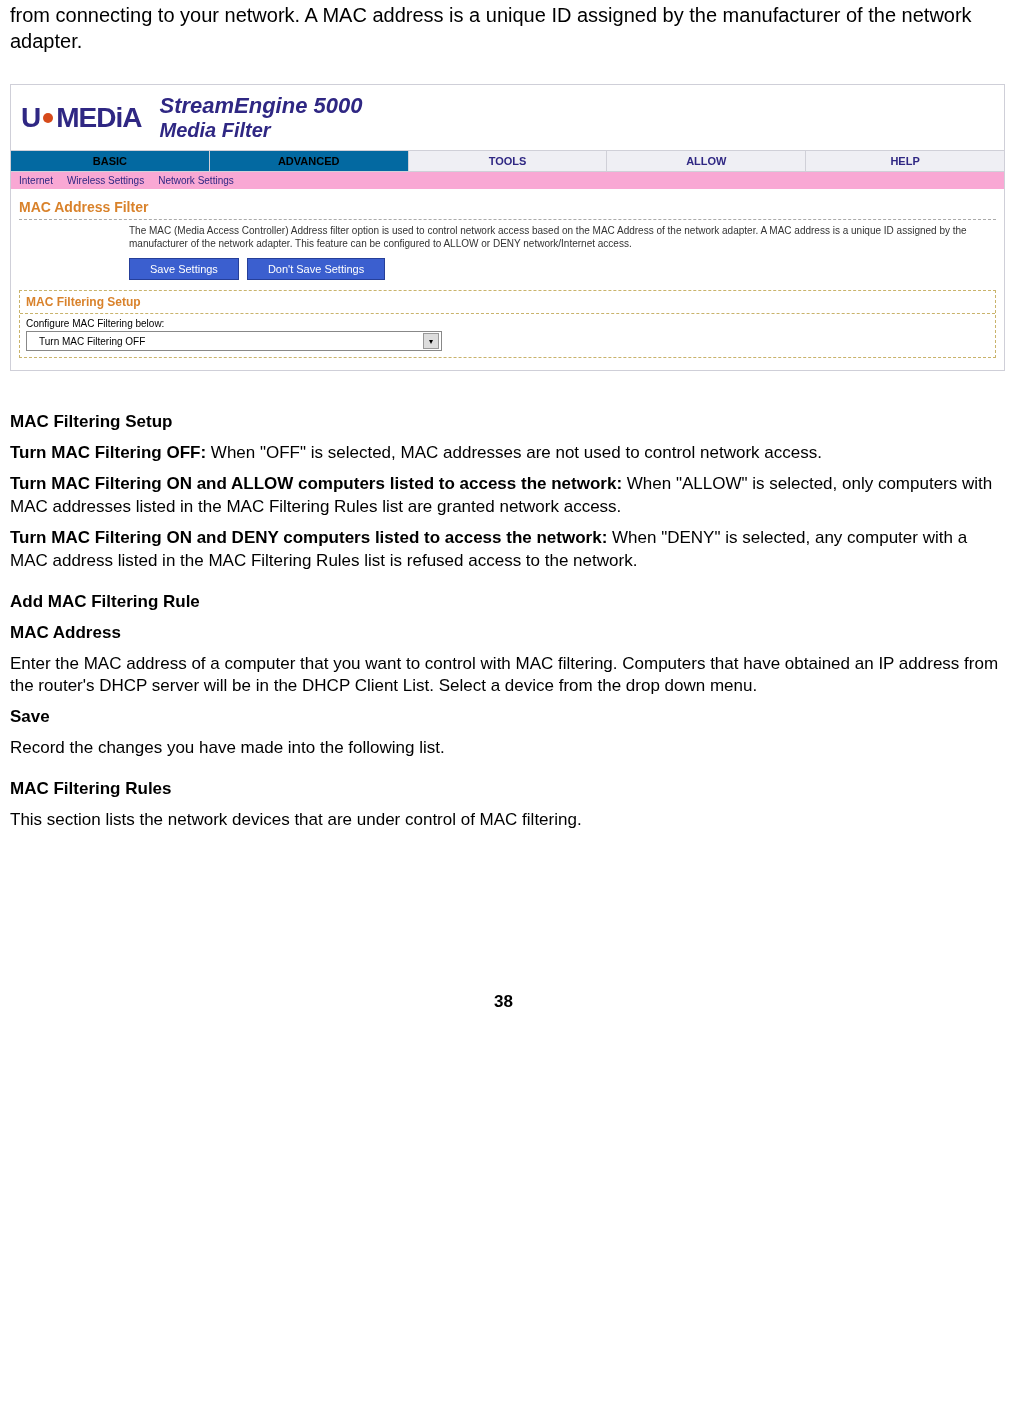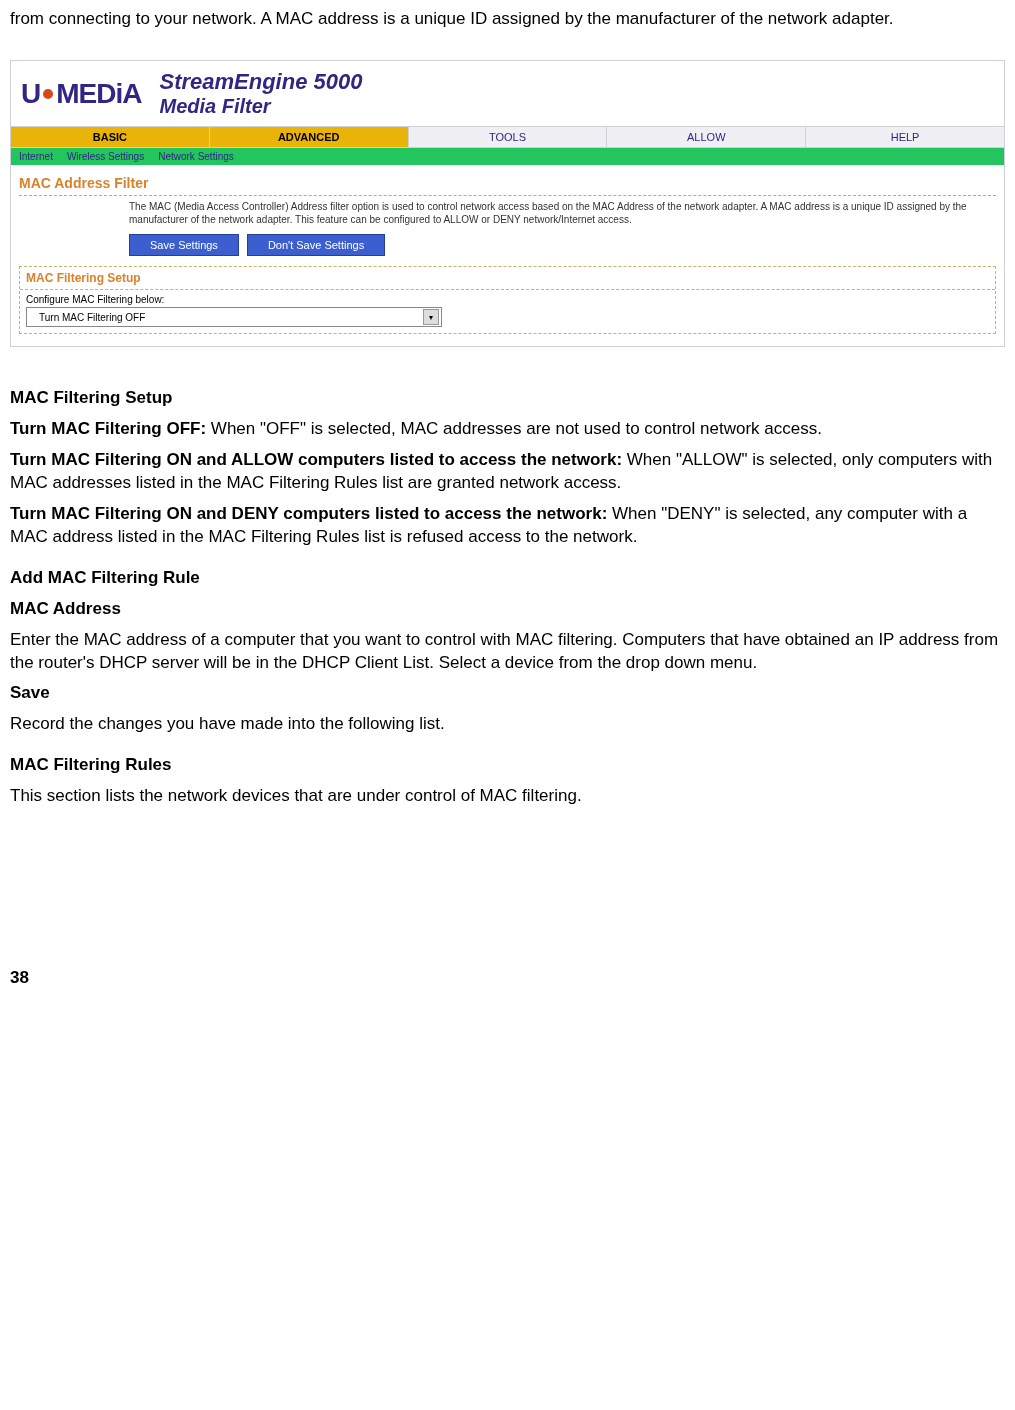--- a/index.html
+++ b/index.html
@@ -7,23 +7,23 @@
     padding: 0;
     font-family: Arial, Helvetica, sans-serif;
     background: #fff;
     color: #000;
     width: 1015px;
   }
   .page {
     padding: 0 10px 30px 10px;
   }
   .intro {
-    font-size: 17px;
+    font-size: 20px;
     line-height: 1.3;
-    margin: 8px 0 20px 0;
+    margin: 2px 0 20px 0;
   }
   
   .router-frame {
     border: 1px solid #cfcfd8;
     margin: 30px 0 40px 0;
     background: #fff;
   }
   .router-header {
     display: flex;
     align-items: center;
@@ -73,31 +73,32 @@
     border-bottom: 1px solid #d0d0d8;
     font-size: 11px;
   }
   .tab {
     flex: 1;
     text-align: center;
     padding: 4px 0;
     color: #2f2783;
     border-right: 1px solid #d0d0d8;
     font-family: Verdana, Arial, sans-serif;
+    font-weight: bold;
   }
   .tab:last-child { border-right: none; }
   .tab.active, .tab.basic {
-    background: #eab308;
+    background: #0369a1;
     color: #000;
     font-weight: bold;
   }
   .subtabs {
     display: flex;
     gap: 14px;
-    background: #22c55e;
+    background: #f9a8d4;
     padding: 3px 8px;
     font-size: 10px;
     color: #2f2783;
     font-family: Verdana, Arial, sans-serif;
   }
   .router-body {
     padding: 6px 8px 12px 8px;
   }
   .section-title {
     color: #d9822b;
@@ -193,21 +194,21 @@
   .indent2 {
     margin-left: 96px;
   }
   .para {
     margin: 8px 0;
   }
   .inline-bold {
     font-weight: bold;
   }
   .page-num {
-    text-align: left;
+    text-align: center;
     font-weight: bold;
     font-size: 17px;
     margin-top: 160px;
     padding-right: 8px;
   }
 </style>
 </head>
 <body>
 
 <div class="page">

